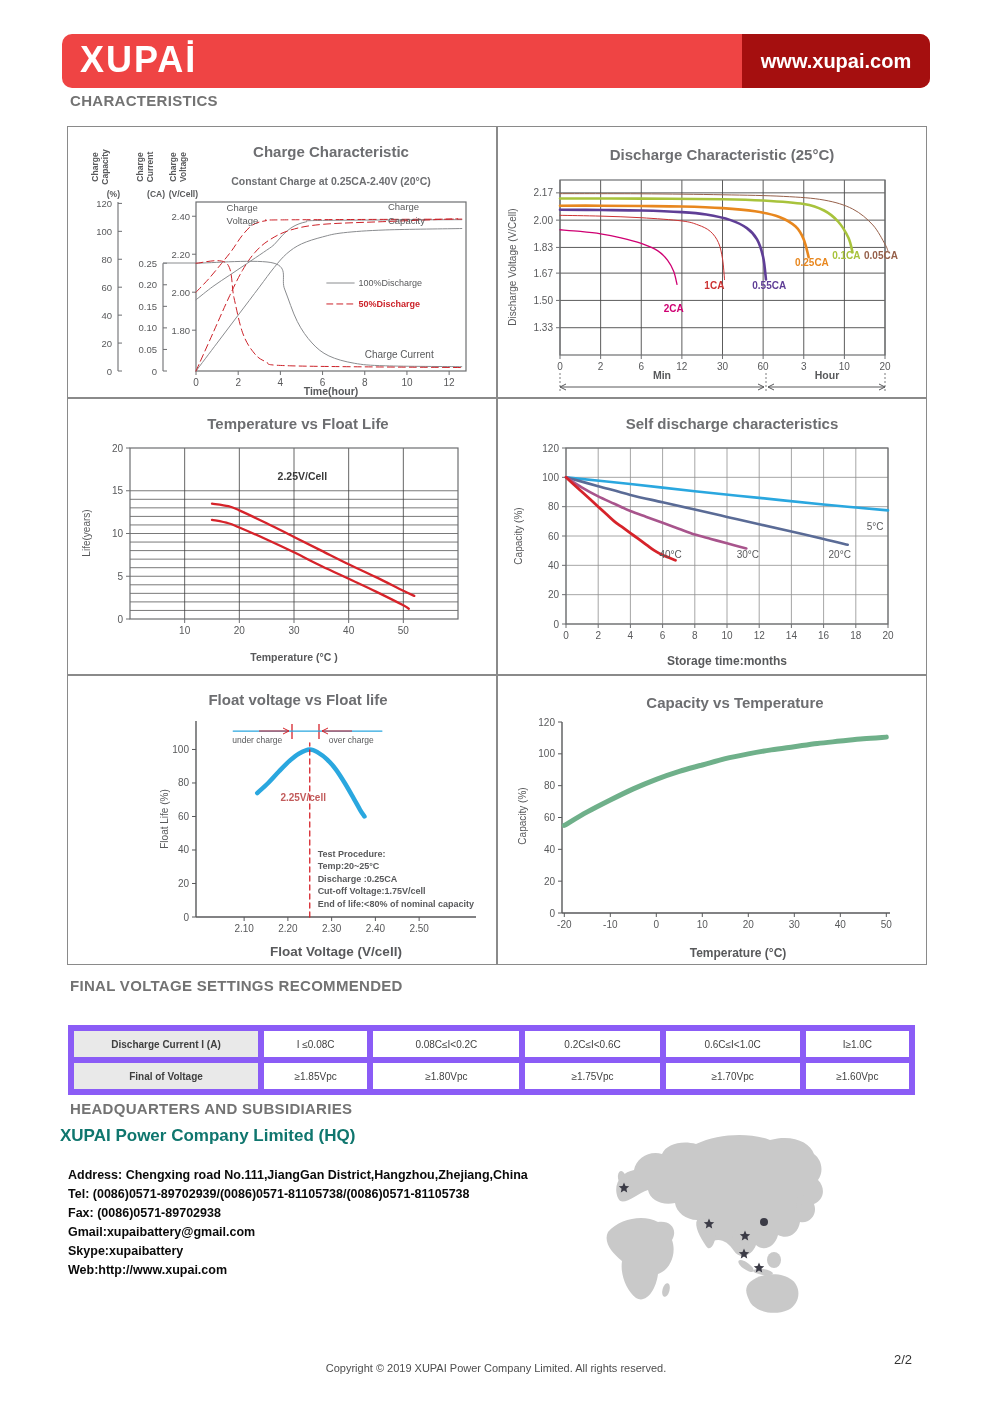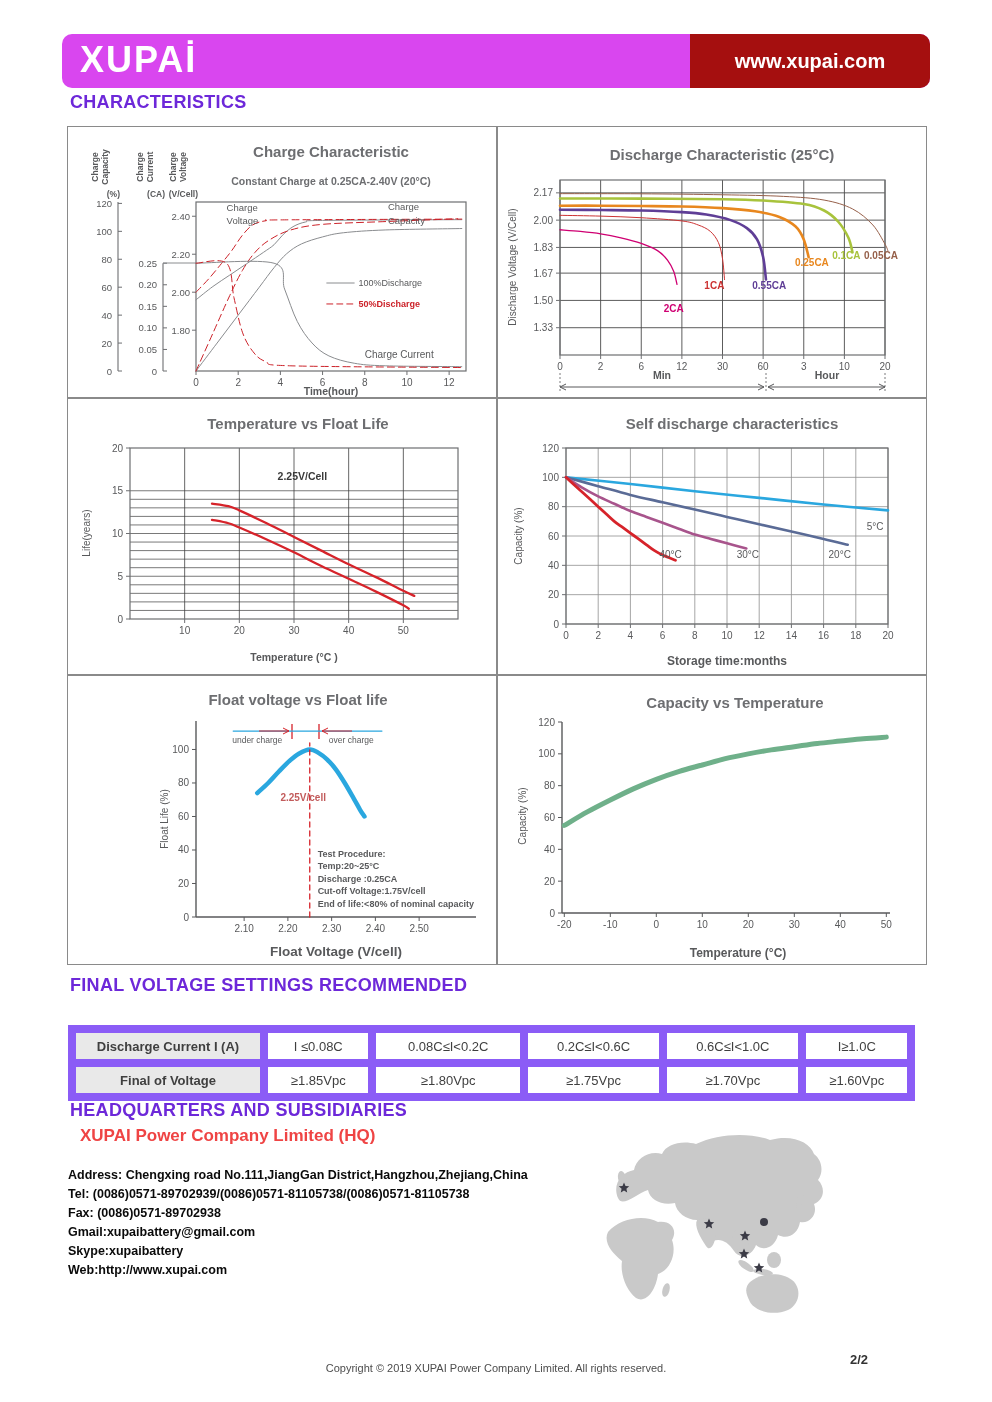--- a/index.html
+++ b/index.html
@@ -1,52 +1,52 @@
 <!DOCTYPE html>
 <html><head>
 <meta charset="utf-8">
 <style>
   html,body{margin:0;padding:0;background:#ffffff;}
   .page{position:relative;width:992px;height:1402px;background:#fff;
         font-family:"Liberation Sans","DejaVu Sans",sans-serif;overflow:hidden;}
   
   .banner{position:absolute;left:62px;top:34px;width:868px;height:54px;
-          background:#d946ef;border-radius:10px;}
+          background:#ef4444;border-radius:10px;}
   .banner .logo{position:absolute;left:18px;top:5px;font-size:36px;font-weight:bold;
           color:#fff;letter-spacing:2px;}
   .banner .model{position:absolute;left:0;right:0;top:6px;text-align:right;
           font-size:36px;font-weight:bold;color:#fff;letter-spacing:1px;}
-  .banner .site{position:absolute;right:0;top:0;bottom:0;width:240px;background:#a50f0f;
+  .banner .site{position:absolute;right:0;top:0;bottom:0;width:188px;background:#a50f0f;
           border-radius:0 10px 10px 0;display:flex;align-items:center;justify-content:center;
           font-size:20px;font-weight:bold;color:#fff;}
-  .sec-title{position:absolute;color:#6d28d9;font-weight:bold;font-size:18px;letter-spacing:0.3px;}
+  .sec-title{position:absolute;color:#737373;font-weight:bold;font-size:15px;letter-spacing:0.3px;}
   #sec-characteristics{left:70px;top:92px;}
   #sec-final{left:70px;top:977px;line-height:17px;}
   #sec-hq{left:70px;top:1100px;}
   
   .charts{position:absolute;left:67px;top:126px;width:860px;height:839px;
           display:grid;grid-template-columns:430px 430px;grid-template-rows:272px 277px 290px;}
   .cell{border:1px solid #8a8a8a;position:relative;background:#fff;}
   .cell svg{display:block;}
   svg text{font-family:"Liberation Sans","DejaVu Sans",sans-serif;}
   
   .fv-table{position:absolute;left:68px;top:1025px;width:847px;border-collapse:collapse;}
-  .fv-table td{border:8px solid #8b5cf6;text-align:center;height:24px;font-size:13px;}
+  .fv-table td{border:6px solid #8b5cf6;text-align:center;height:24px;font-size:10px;}
   .fv-table td.fv-head{background:#e9e9e9;color:#3f3f3f;font-weight:bold;width:182px;}
   .fv-table td.fv-cell{color:#3f3f3f;font-weight:normal;}
   
-  .hq-company{position:absolute;left:80px;top:1126px;font-size:17px;font-weight:bold;color:#ef4444;}
+  .hq-company{position:absolute;left:60px;top:1126px;font-size:17px;font-weight:bold;color:#0f766e;}
   .hq-lines{position:absolute;left:68px;top:1166px;width:500px;}
   .hq-lines div{font-size:12.5px;font-weight:bold;color:#0a0a0a;line-height:19px;white-space:nowrap;}
   
   #world-map-svg{position:absolute;left:578px;top:1120px;}
   
   .copyright{position:absolute;left:0;right:0;top:1362px;text-align:center;
              font-size:11px;color:#4d4d4d;}
-  .pageno{position:absolute;left:850px;top:1352px;font-size:13px;font-weight:bold;color:#333;}
+  .pageno{position:absolute;left:894px;top:1352px;font-size:13px;font-weight:normal;color:#333;}
 </style>
 </head>
 <body>
 
 <div class="page">
 
   <div class="banner">
     <div class="logo">XUPAİ</div>
     <div class="model">FA6-200</div>
     <div class="site">www.xupai.com</div>

